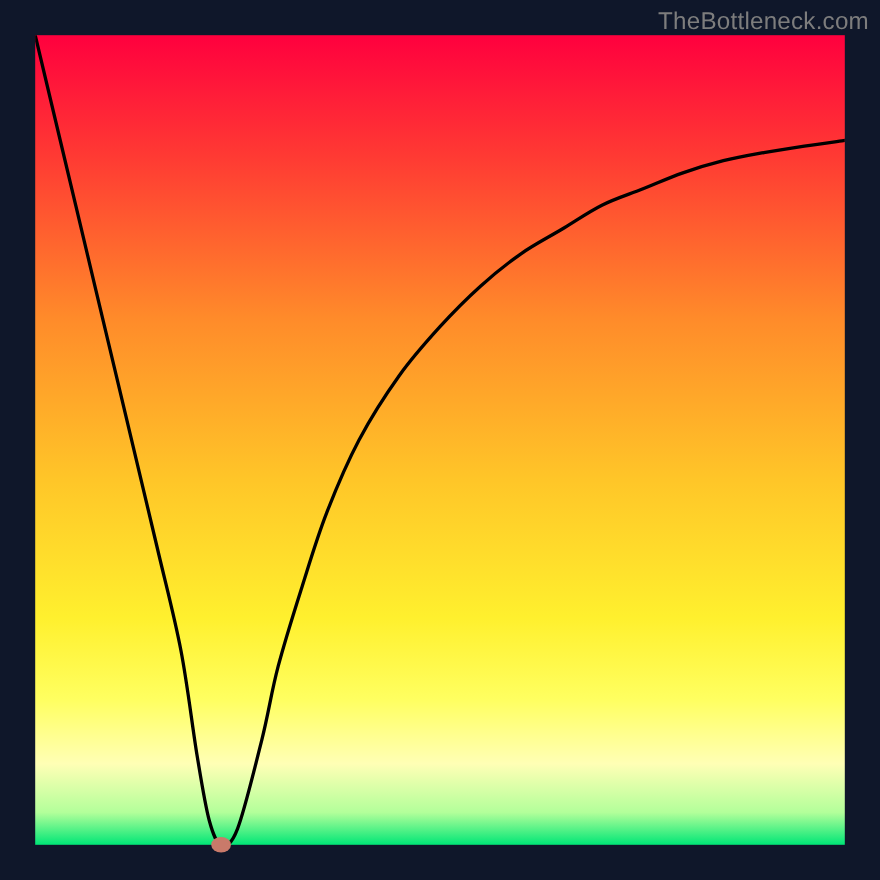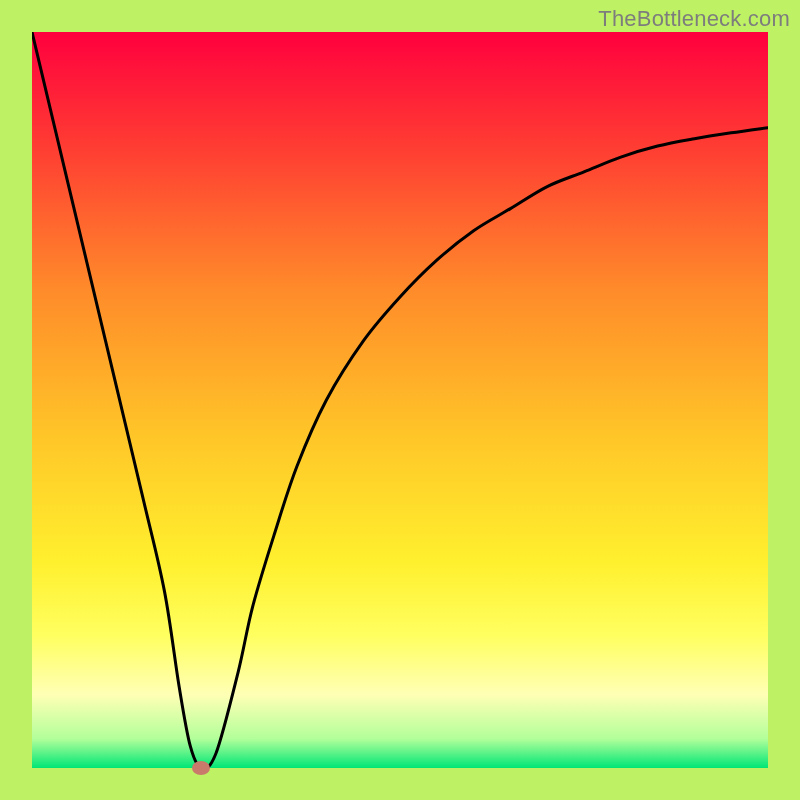--- a/index.html
+++ b/index.html
@@ -8,21 +8,21 @@
     width: 800px;
     height: 800px;
     overflow: hidden;
     background: #000;
     font-family: Arial, Helvetica, sans-serif;
   }
   .stage {
     position: relative;
     width: 800px;
     height: 800px;
-    background: #bef264;
+    background: #0f172a;
   }
   .plot {
     position: absolute;
     left: 32px;
     top: 32px;
     width: 736px;
     height: 736px;
     
   }
   .watermark {

